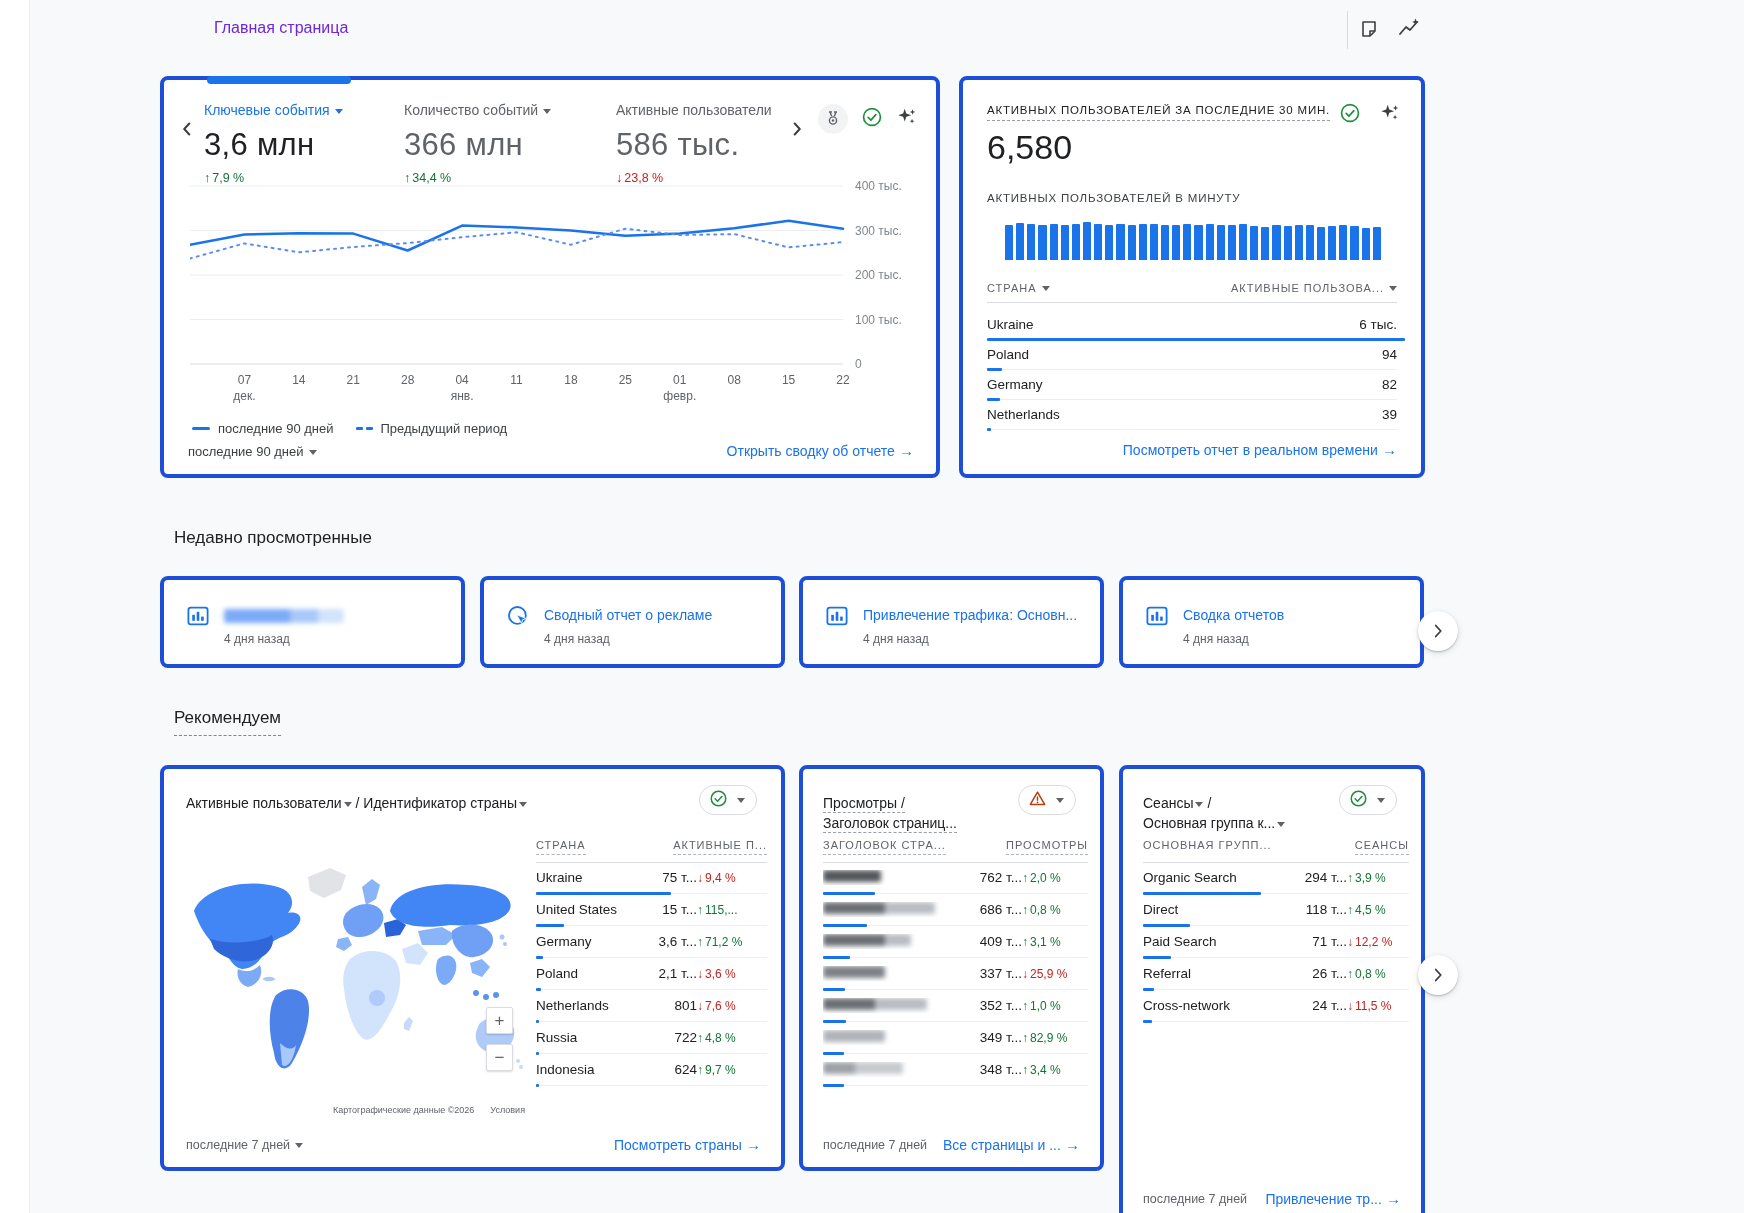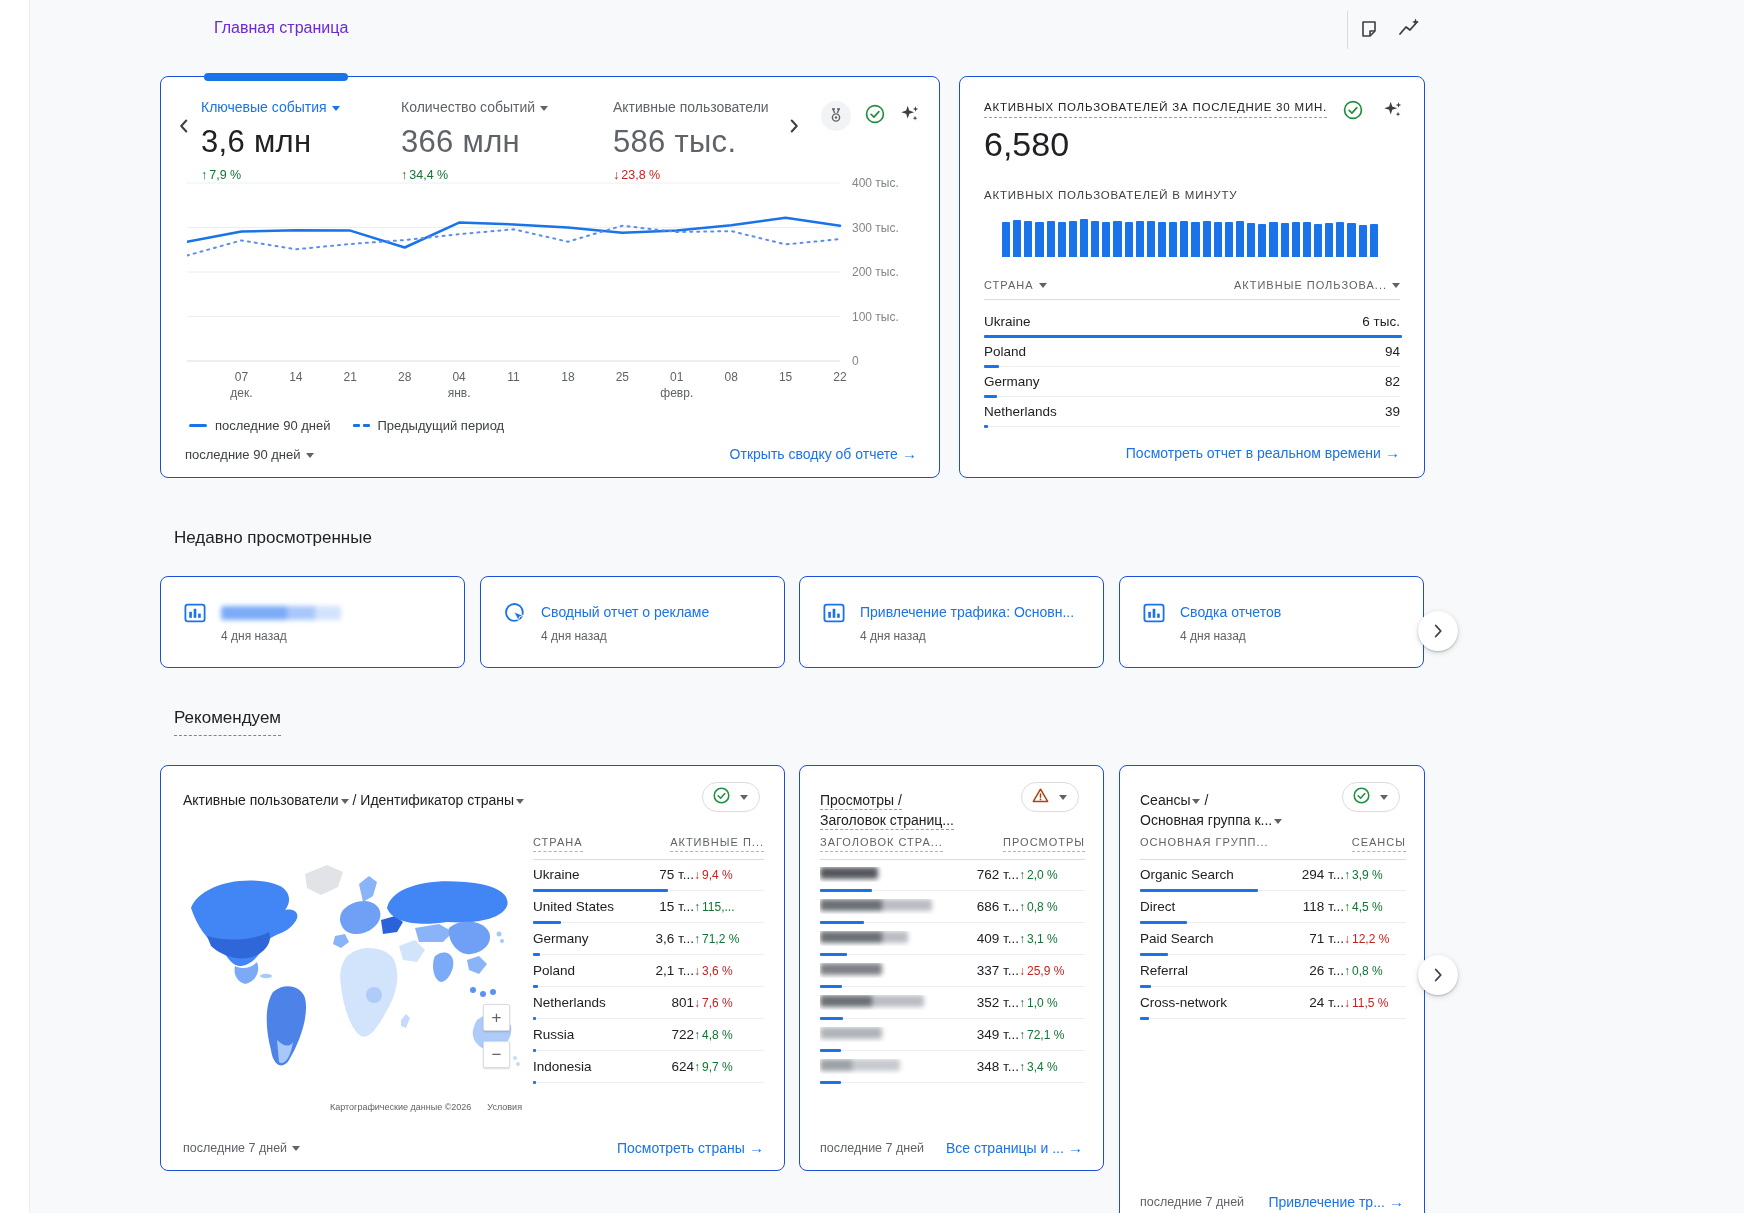--- a/index.html
+++ b/index.html
@@ -9,21 +9,21 @@
     background:#f8f9fa; font-family:"Liberation Sans", sans-serif; color:#202124;
   }
   .left-rail { position:absolute; left:0; top:0; width:30px; height:1213px; background:#fff; border-right:1px solid #eceef0; }
 
   
   .page-title { position:absolute; left:174px; top:19px; font-size:16px; color:#6d28d9;margin-left:40px; }
   .hdr-divider { position:absolute; left:1347px; top:11px; width:1px; height:38px; background:#dadce0; }
   .hdr-btn { position:absolute; width:30px; height:30px; display:flex; align-items:center; justify-content:center; border-radius:50%; cursor:pointer; }
 
   
-  .card { position:absolute; background:#fff; border:1px solid #1d4ed8; border-radius:8px; }
+  .card { position:absolute; background:#fff; border:4px solid #1d4ed8; border-radius:8px; }
   .link { color:#1a73e8; font-size:14px; cursor:pointer; white-space:nowrap; }
   .link::after { content:" \2192"; font-size:15px; }
   .caret { display:inline-block; width:0; height:0; border:4px solid transparent; border-top-width:5px; border-top-color:currentColor; margin-left:5px; transform:translateY(3px); }
   .pill { position:absolute; top:16px; height:30px; border:1px solid #dadce0; border-radius:16px; background:#fff; display:flex; align-items:center; gap:9px; padding:0 11px 0 9px; cursor:pointer; }
   .pill .caret { color:#5f6368; margin-left:0; transform:translateY(2px); }
   .up { color:#137333; } .down { color:#c5221f; }
   .delta { font-size:12.5px; white-space:nowrap; }
   .delta.up::before { content:"\2191"; margin-right:2px; }
   .delta.down::before { content:"\2193"; margin-right:2px; }
 
@@ -527,21 +527,21 @@
         </div>
       <div class="t-row">
           <span class="lbl"><span class="blur-chip" style="display:inline-block;width:104px;height:12px;background:linear-gradient(90deg,#6b7075 0 50%,#b9bdc2 50%);"></span></span>
           <span class="val">352 т...</span>
           <span class="delta up">1,0 %</span>
           <i class="rowbar" style="width: 22.88px;"></i>
         </div>
       <div class="t-row">
           <span class="lbl"><span class="blur-chip" style="display:inline-block;width:62px;height:12px;background:#b0b4b9;"></span></span>
           <span class="val">349 т...</span>
-          <span class="delta up">72,1 %</span>
+          <span class="delta up">82,9 %</span>
           <i class="rowbar" style="width: 20.8px;"></i>
         </div>
       <div class="t-row">
           <span class="lbl"><span class="blur-chip" style="display:inline-block;width:80px;height:12px;background:linear-gradient(90deg,#9ca1a6 0 40%,#c6cace 40%);"></span></span>
           <span class="val">348 т...</span>
           <span class="delta up">3,4 %</span>
           <i class="rowbar" style="width: 20.8px;"></i>
         </div>
     </div>
     <div class="rc-footer-period" style="left:20px;">последние 7 дней</div>

